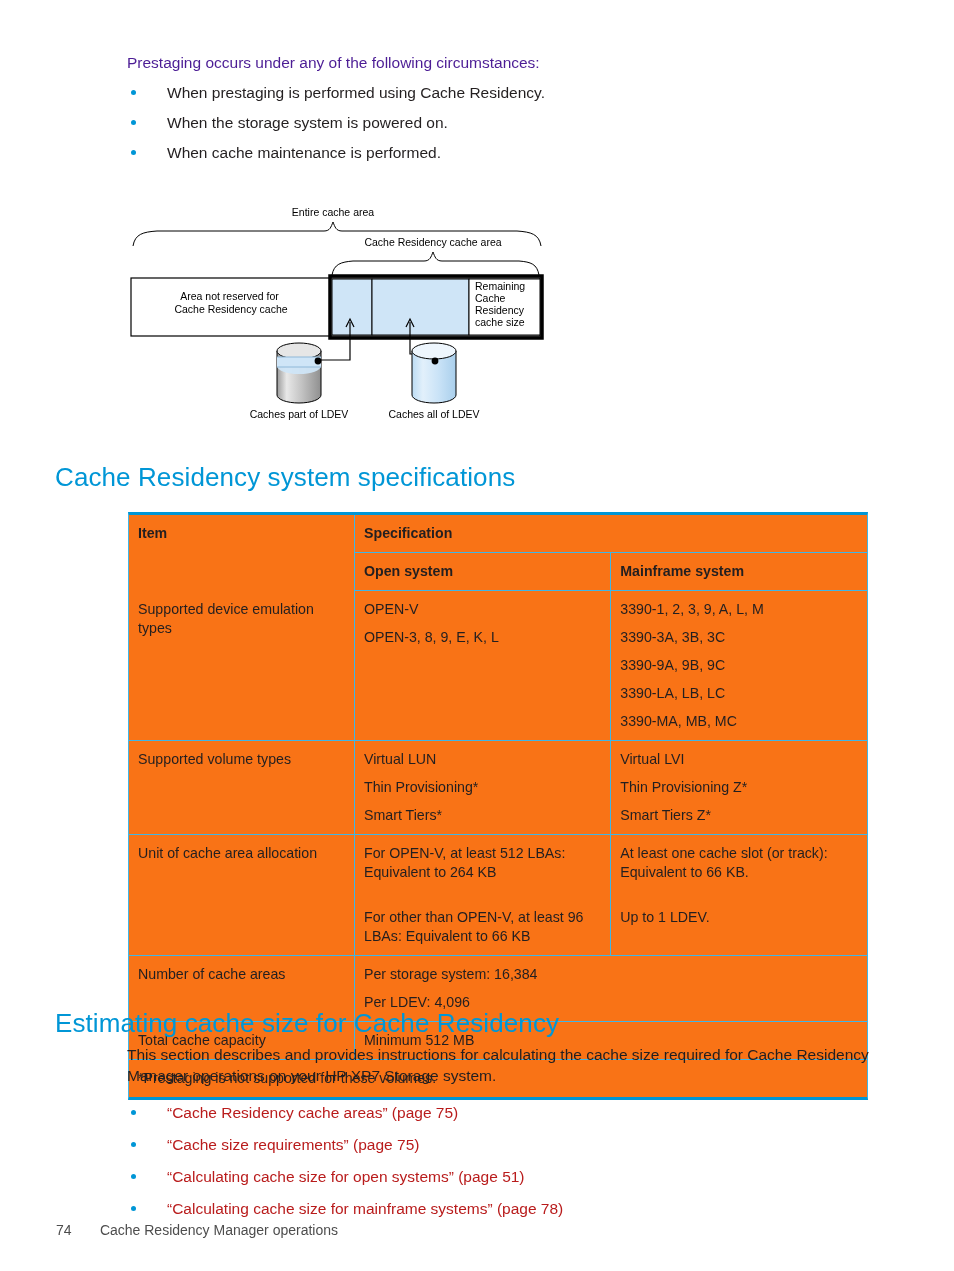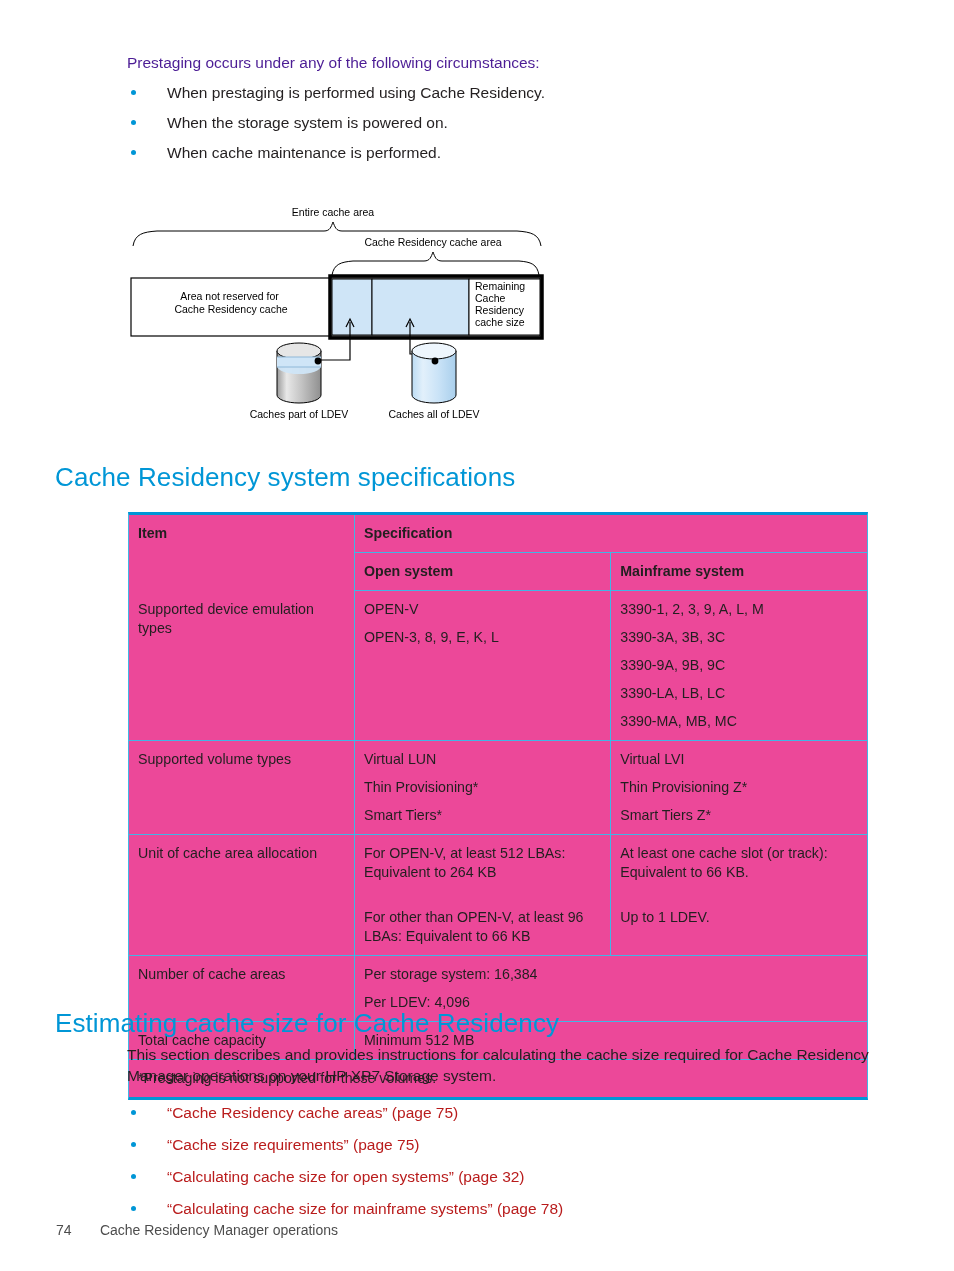--- a/index.html
+++ b/index.html
@@ -86,21 +86,21 @@
   .spec-table-wrap {
     position: absolute;
     left: 128px;
     top: 512px;
     width: 740px;
     border-top: 3px solid #0096d6;
     border-bottom: 3px solid #0096d6;
     border-left: 1px solid #41b6e6;
     border-right: 1px solid #41b6e6;
     box-sizing: border-box;
-    background: #ec4899;
+    background: #f97316;
   }
   table.spec {
     width: 100%;
     border-collapse: collapse;
     table-layout: fixed;
     font-size: 14.2px;
   }
   table.spec td, table.spec th {
     vertical-align: top;
     text-align: left;
@@ -368,21 +368,21 @@
       <li>
         <span class="dot"></span>
         <span class="xref">“Cache Residency cache areas” (page 75)</span>
       </li>
       <li>
         <span class="dot"></span>
         <span class="xref">“Cache size requirements” (page 75)</span>
       </li>
       <li>
         <span class="dot"></span>
-        <span class="xref">“Calculating cache size for open systems” (page 32)</span>
+        <span class="xref">“Calculating cache size for open systems” (page 51)</span>
       </li>
       <li>
         <span class="dot"></span>
         <span class="xref">“Calculating cache size for mainframe systems” (page 78)</span>
       </li>
     </ul>
   </div>
 
   <div class="footer">
     <span class="pagenum">74</span>

